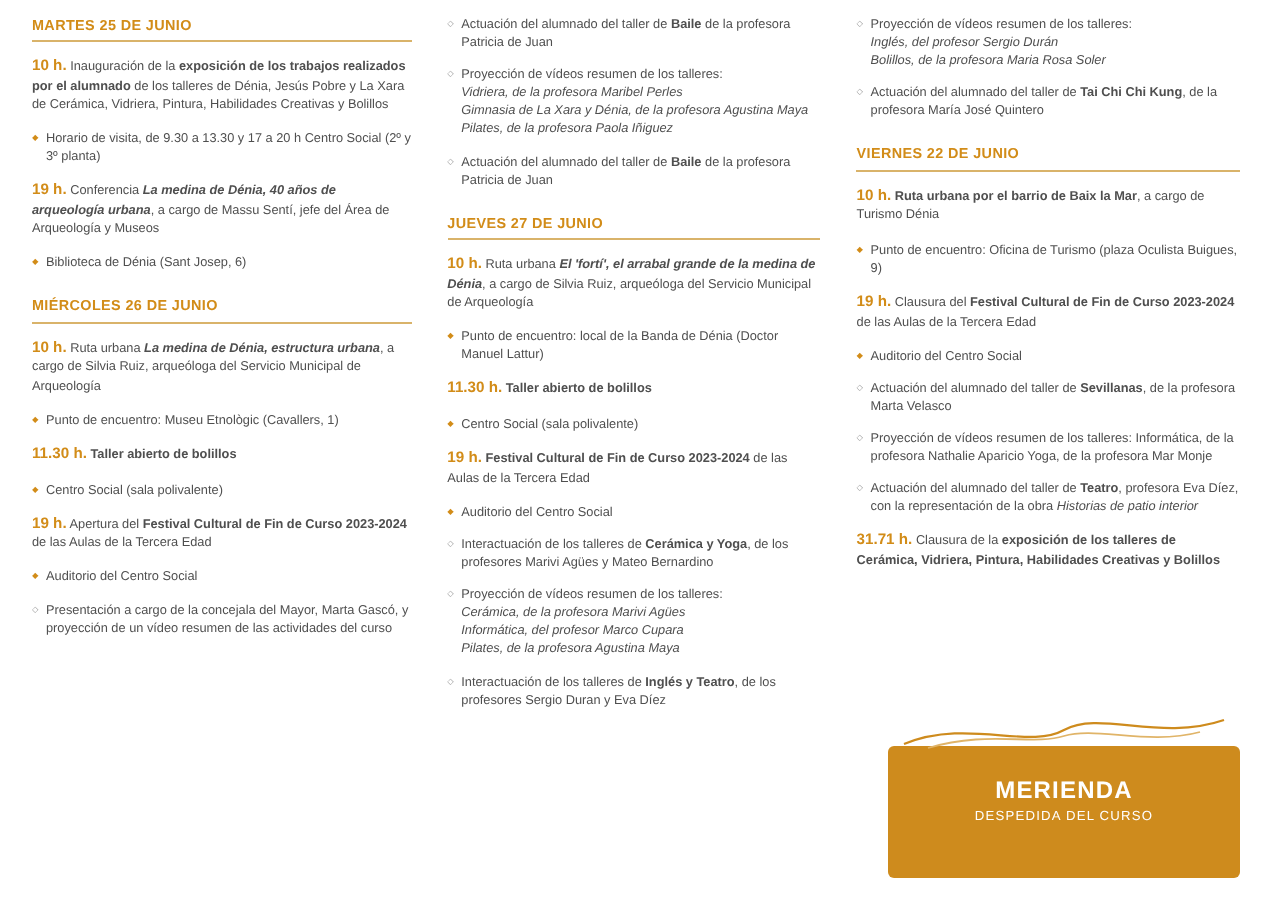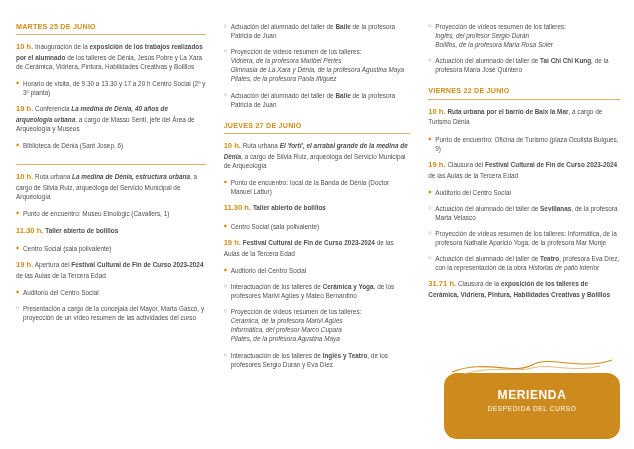--- a/index.html
+++ b/index.html
@@ -16,21 +16,20 @@
     display:flex;
     box-sizing:border-box;
     padding:8px 10px 6px 10px;
   }
   .col{
     width:33.33%;
     box-sizing:border-box;
     padding:0 9px;
     font-size:6.4px;
     line-height:1.42;
-    margin-top:14px;
   }
   .col.c1{padding-left:6px;}
   .col.c3{padding-right:4px;}
 
   
   .dayhead{
     color:#d28c18;
     font-weight:bold;
     font-size:7.2px;
     letter-spacing:.2px;
@@ -84,21 +83,21 @@
   .it{font-style:italic;}
 
   
   .merienda{
     position:absolute;
     right:14px;
     bottom:10px;
     width:176px;
     height:66px;
     background:#ce8b1d;
-    border-radius:13px;
+    border-radius:3px;
     color:#ffffff;
     text-align:center;
     box-sizing:border-box;
     padding-top:15px;
   }
   .merienda .m1{
     font-size:12px;
     font-weight:bold;
     letter-spacing:.6px;
   }
@@ -138,20 +137,21 @@
         <span class="time">19 h.</span>
         <span class="etext">Conferencia </span><span class="b it">La medina de Dénia, 40 años de arqueología urbana</span><span class="etext">, a cargo de Massu Sentí, jefe del Área de Arqueología y Museos</span>
       </div>
 
       <div class="bullet">Biblioteca de Dénia (Sant Josep, 6)</div>
     </div>
 
     <div class="spacer"></div>
 
     <div>
+      <div class="dayhead">MIÉRCOLES  26 DE JUNIO</div>
       <div class="rule"></div>
 
       <div class="entry">
         <span class="time">10 h.</span>
         <span class="etext">Ruta urbana </span><span class="b it">La medina de Dénia, estructura urbana</span><span class="etext">, a cargo de Silvia Ruiz, arqueóloga del Servicio Municipal de Arqueología</span>
       </div>
 
       <div class="bullet">Punto de encuentro: Museu Etnològic (Cavallers, 1)</div>
 
       <div class="entry">

